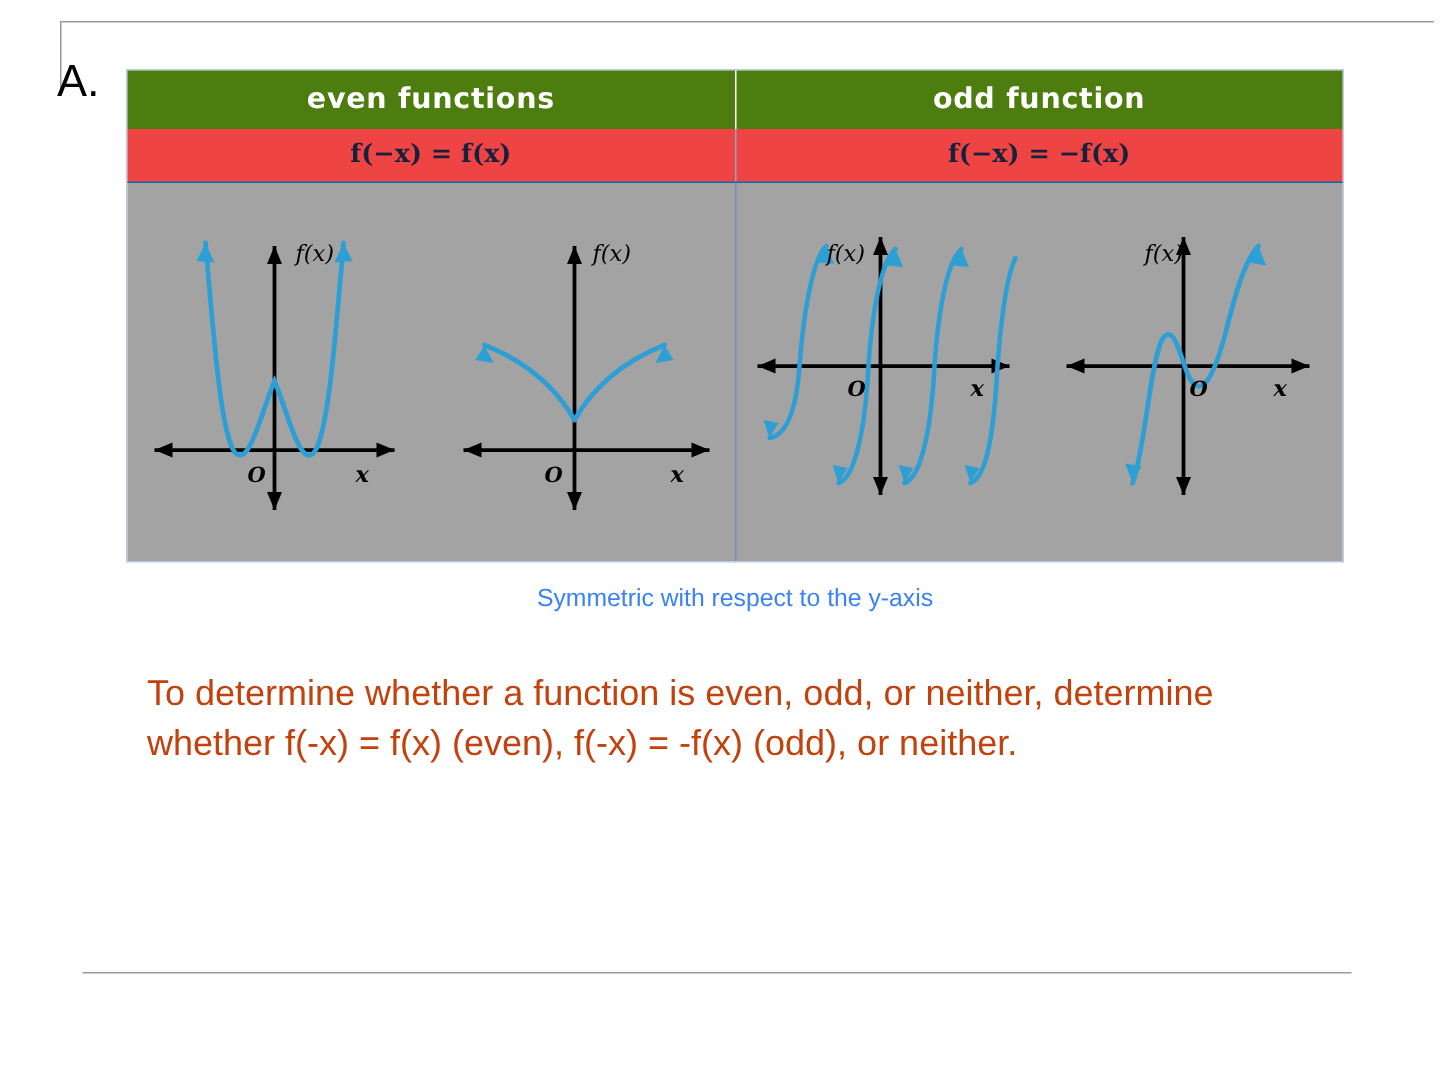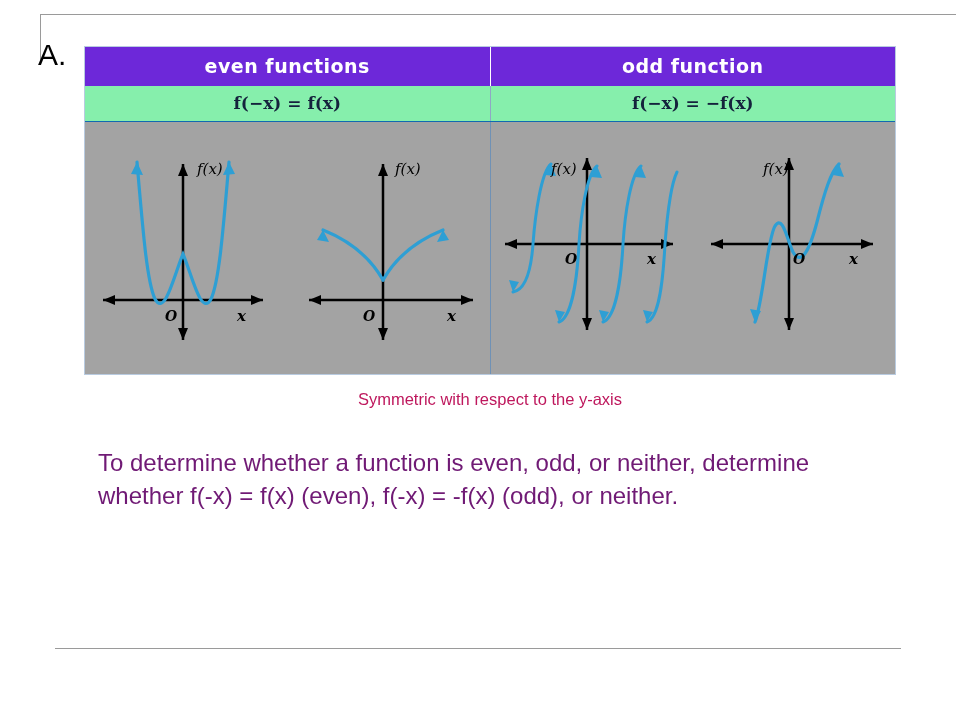--- a/index.html
+++ b/index.html
@@ -56,38 +56,38 @@
     position: absolute;
     left: 84px;
     top: 46px;
     width: 812px;
     border: 1px solid #b9cbe0;
     background: #fdfdfd;
     box-sizing: border-box;
   }
   .header-row {
     display: flex;
-    background: #6d28d9;
+    background: #4d7c0f;
   }
   .header-cell {
     flex: 1 1 50%;
     text-align: center;
     color: #ffffff;
     font-size: 19px;
     font-weight: bold;
     letter-spacing: 0.5px;
     padding: 8px 0 9px 0;
     font-family: "DejaVu Sans", sans-serif;
   }
   .header-cell.left-cell {
     border-right: 1px solid #ffffff;
   }
   .formula-row {
     display: flex;
-    background: #86efac;
+    background: #ef4444;
     border-bottom: 1px solid #1269b0;
   }
   .formula-cell {
     flex: 1 1 50%;
     text-align: center;
     color: #14223c;
     font-size: 17px;
     font-weight: bold;
     padding: 7px 0 8px 0;
     font-family: "DejaVu Serif", serif;
@@ -117,32 +117,32 @@
     position: absolute;
     left: 84px;
     top: 390px;
     width: 812px;
     display: flex;
   }
   .caption {
     flex: 1 1 50%;
     text-align: center;
     font-size: 16.5px;
-    color: #be185d;
+    color: #3b82f6;
   }
 
   
   .body-text {
     position: absolute;
     left: 98px;
     top: 446px;
     width: 775px;
     font-size: 24px;
     line-height: 33px;
-    color: #701a75;
+    color: #c2410c;
   }
 
   svg { display: block; }
 </style>
 </head>
 <body>
 
 <div class="slide-top-rule"></div>
 <div class="slide-left-rule"></div>
 <div class="slide-bottom-rule"></div>

